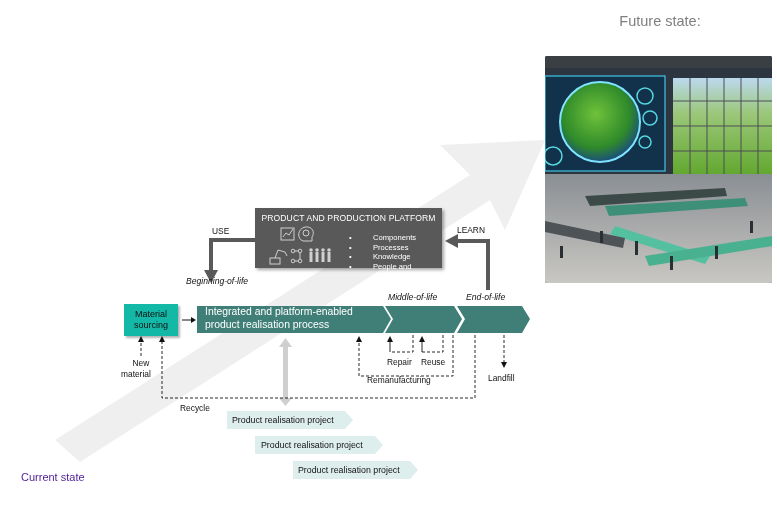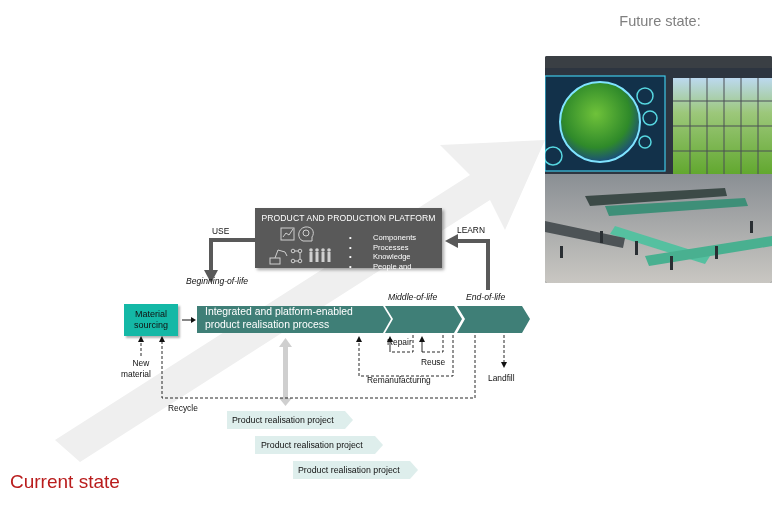--- a/index.html
+++ b/index.html
@@ -1,21 +1,21 @@
 <!DOCTYPE html>
 <html><head>
 <meta charset="utf-8">
 <style>
   html, body { margin:0; padding:0; }
   body { width:777px; height:509px; background:#ffffff; position:relative; overflow:hidden;
          font-family:"Liberation Sans", sans-serif; }
   .abs { position:absolute; }
   #bg-arrow { position:absolute; left:0; top:0; }
   .title-future { left:560px; top:12px; width:200px; text-align:center; color:#7f7f7f; font-size:14.5px; line-height:18px; }
-  .current { left:10px; top:471px; color:#b91c1c; font-size:19px; }
+  .current { left:21px; top:471px; color:#4c1d95; font-size:11px; }
   .photo { left:545px; top:56px; width:227px; height:227px; overflow:hidden; border-radius:2px; }
   .platform { left:255px; top:208px; width:187px; height:60px; background:#595959; color:#fff;
               box-shadow:2px 2px 3px rgba(0,0,0,0.35); }
   .platform .ptitle { position:absolute; left:0; top:5px; width:100%; text-align:center; font-size:8.6px; letter-spacing:0.1px; }
   .platform ul { position:absolute; left:86px; top:17px; margin:8px; padding:0; list-style:none; font-size:7.6px; line-height:9.6px; }
   .platform li { position:relative; padding-left:24px; }
   .platform li::before { content:"•"; position:absolute; left:0; top:0; }
   .lbl { font-size:8.4px; color:#111; }
   .ital { font-style:italic; font-size:8.6px; color:#111; }
   .material { left:124px; top:304px; width:54px; height:32px; background:#14b8a6; box-shadow:2px 2px 2px rgba(0,0,0,0.3);
@@ -202,22 +202,22 @@
 
 <div class="abs process-text">
   <div>Integrated and platform-enabled</div>
   <div>product realisation process</div>
 </div>
 
 <div class="abs lbl" style="left:131px;top:358px;text-align:center;line-height:11px;">
   <div>New</div>
   <div style="margin-left:-10px;">material</div>
 </div>
-<div class="abs lbl" style="left:168px;top:403px;text-align:center;">Recycle</div>
-<div class="abs lbl" style="left:387px;top:337px;">Repair</div>
+<div class="abs lbl" style="left:180px;top:403px;text-align:center;">Recycle</div>
+<div class="abs lbl" style="left:387px;top:357px;">Repair</div>
 <div class="abs lbl" style="left:421px;top:357px;">Reuse</div>
 <div class="abs lbl" style="left:367px;top:375px;">Remanufacturing</div>
 <div class="abs lbl" style="left:488px;top:373px;text-align:center;">Landfill</div>
 
 <div class="abs proj" style="left:232px;top:415px;">Product realisation project</div>
 <div class="abs proj" style="left:261px;top:440px;">Product realisation project</div>
 <div class="abs proj" style="left:298px;top:465px;">Product realisation project</div>
 
 <div class="abs current">Current state</div>
 

